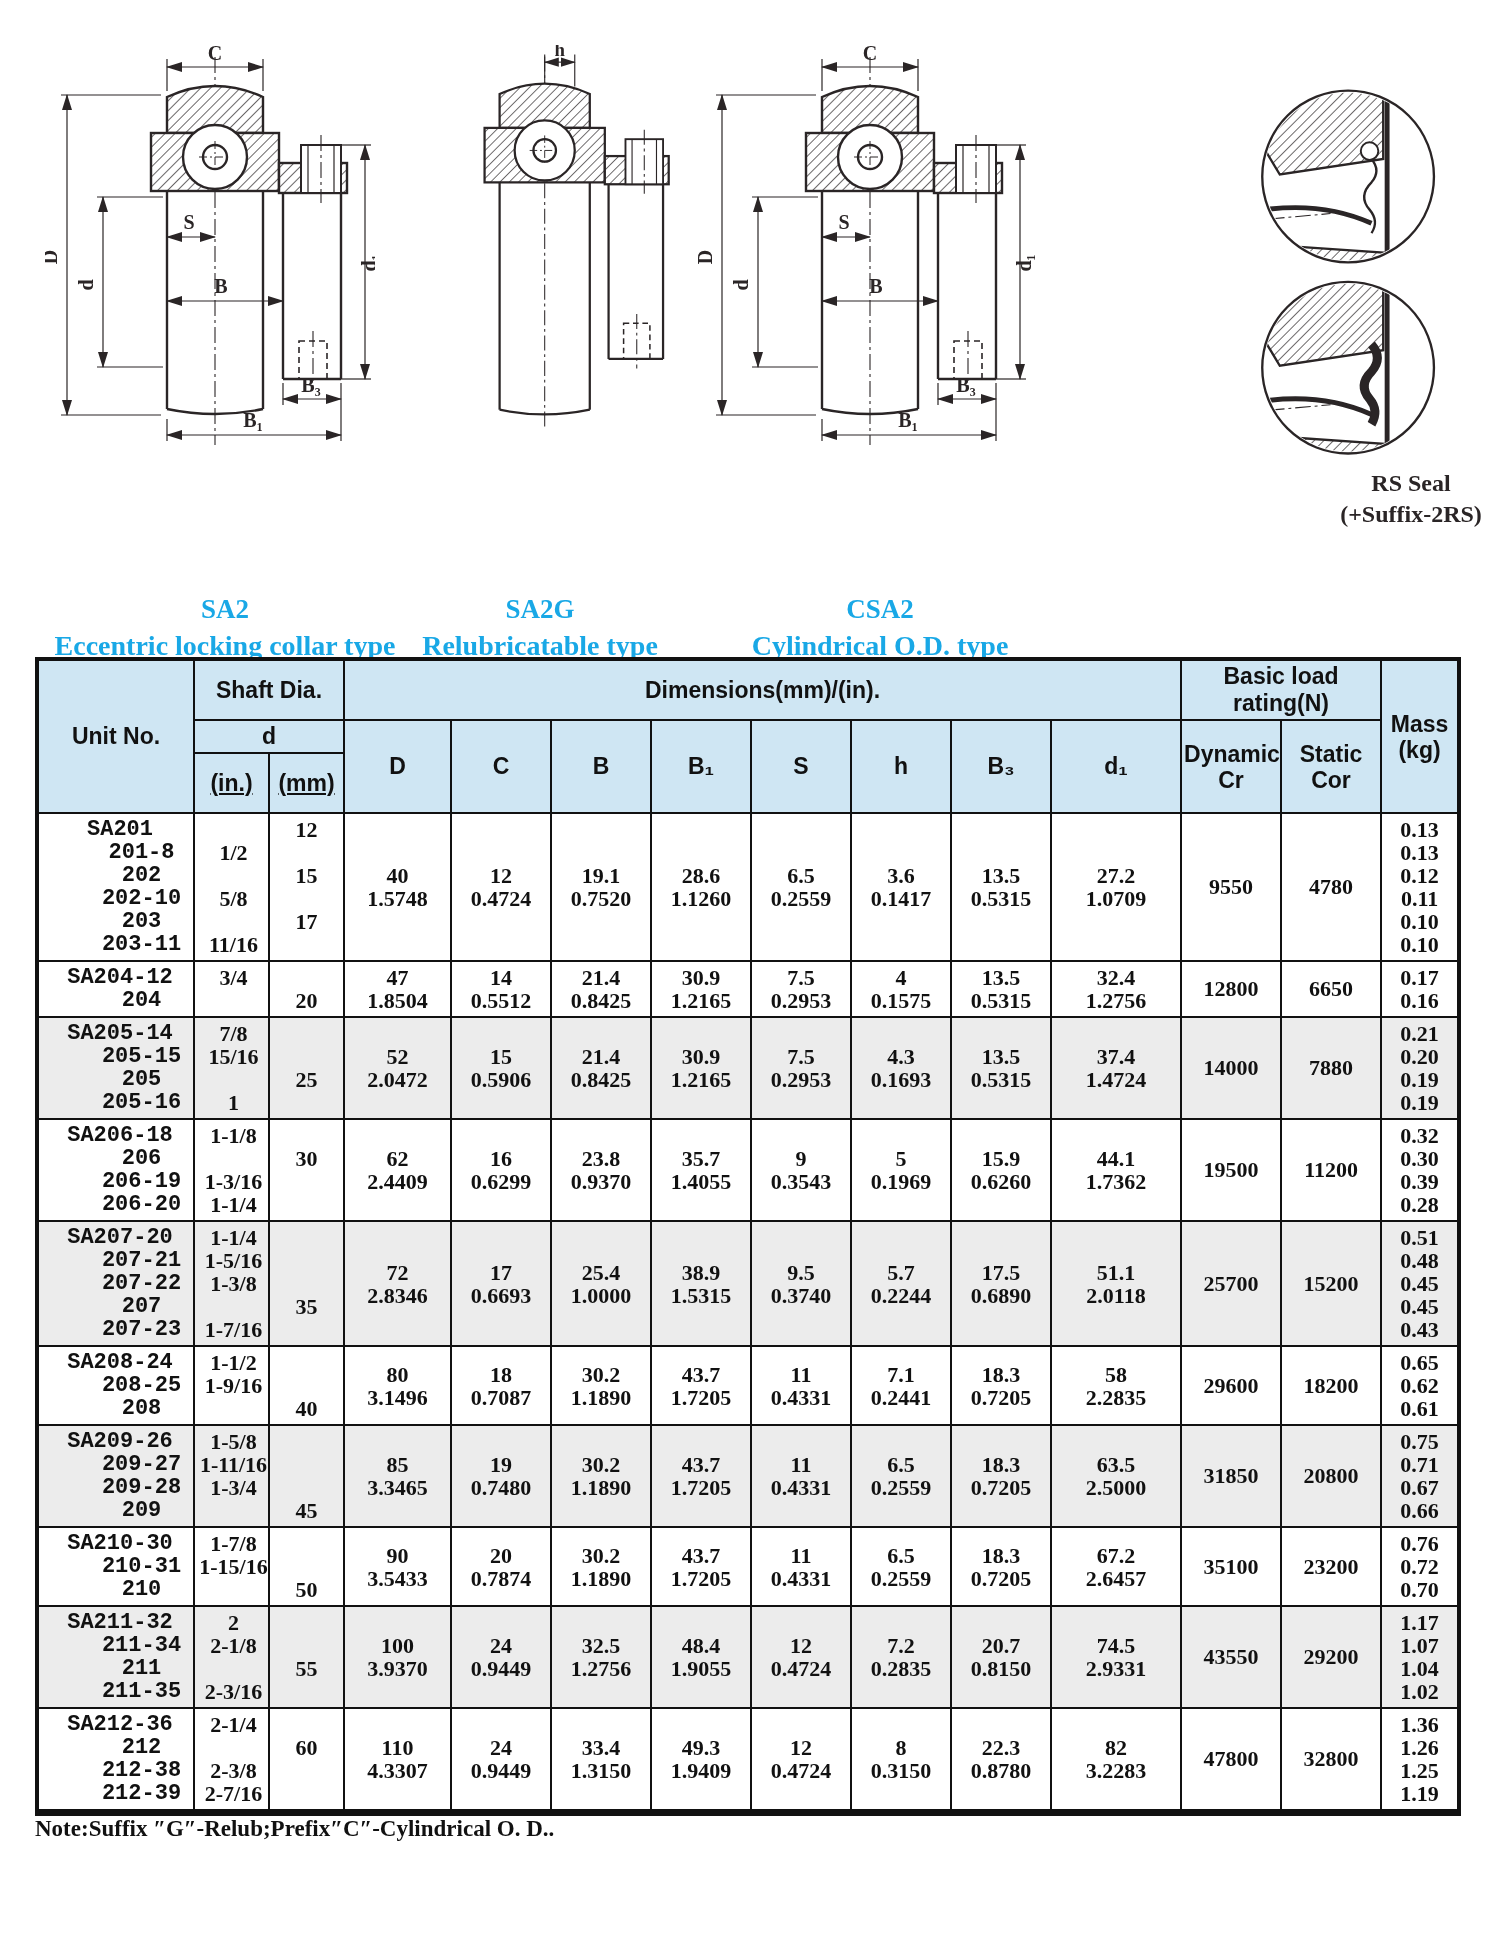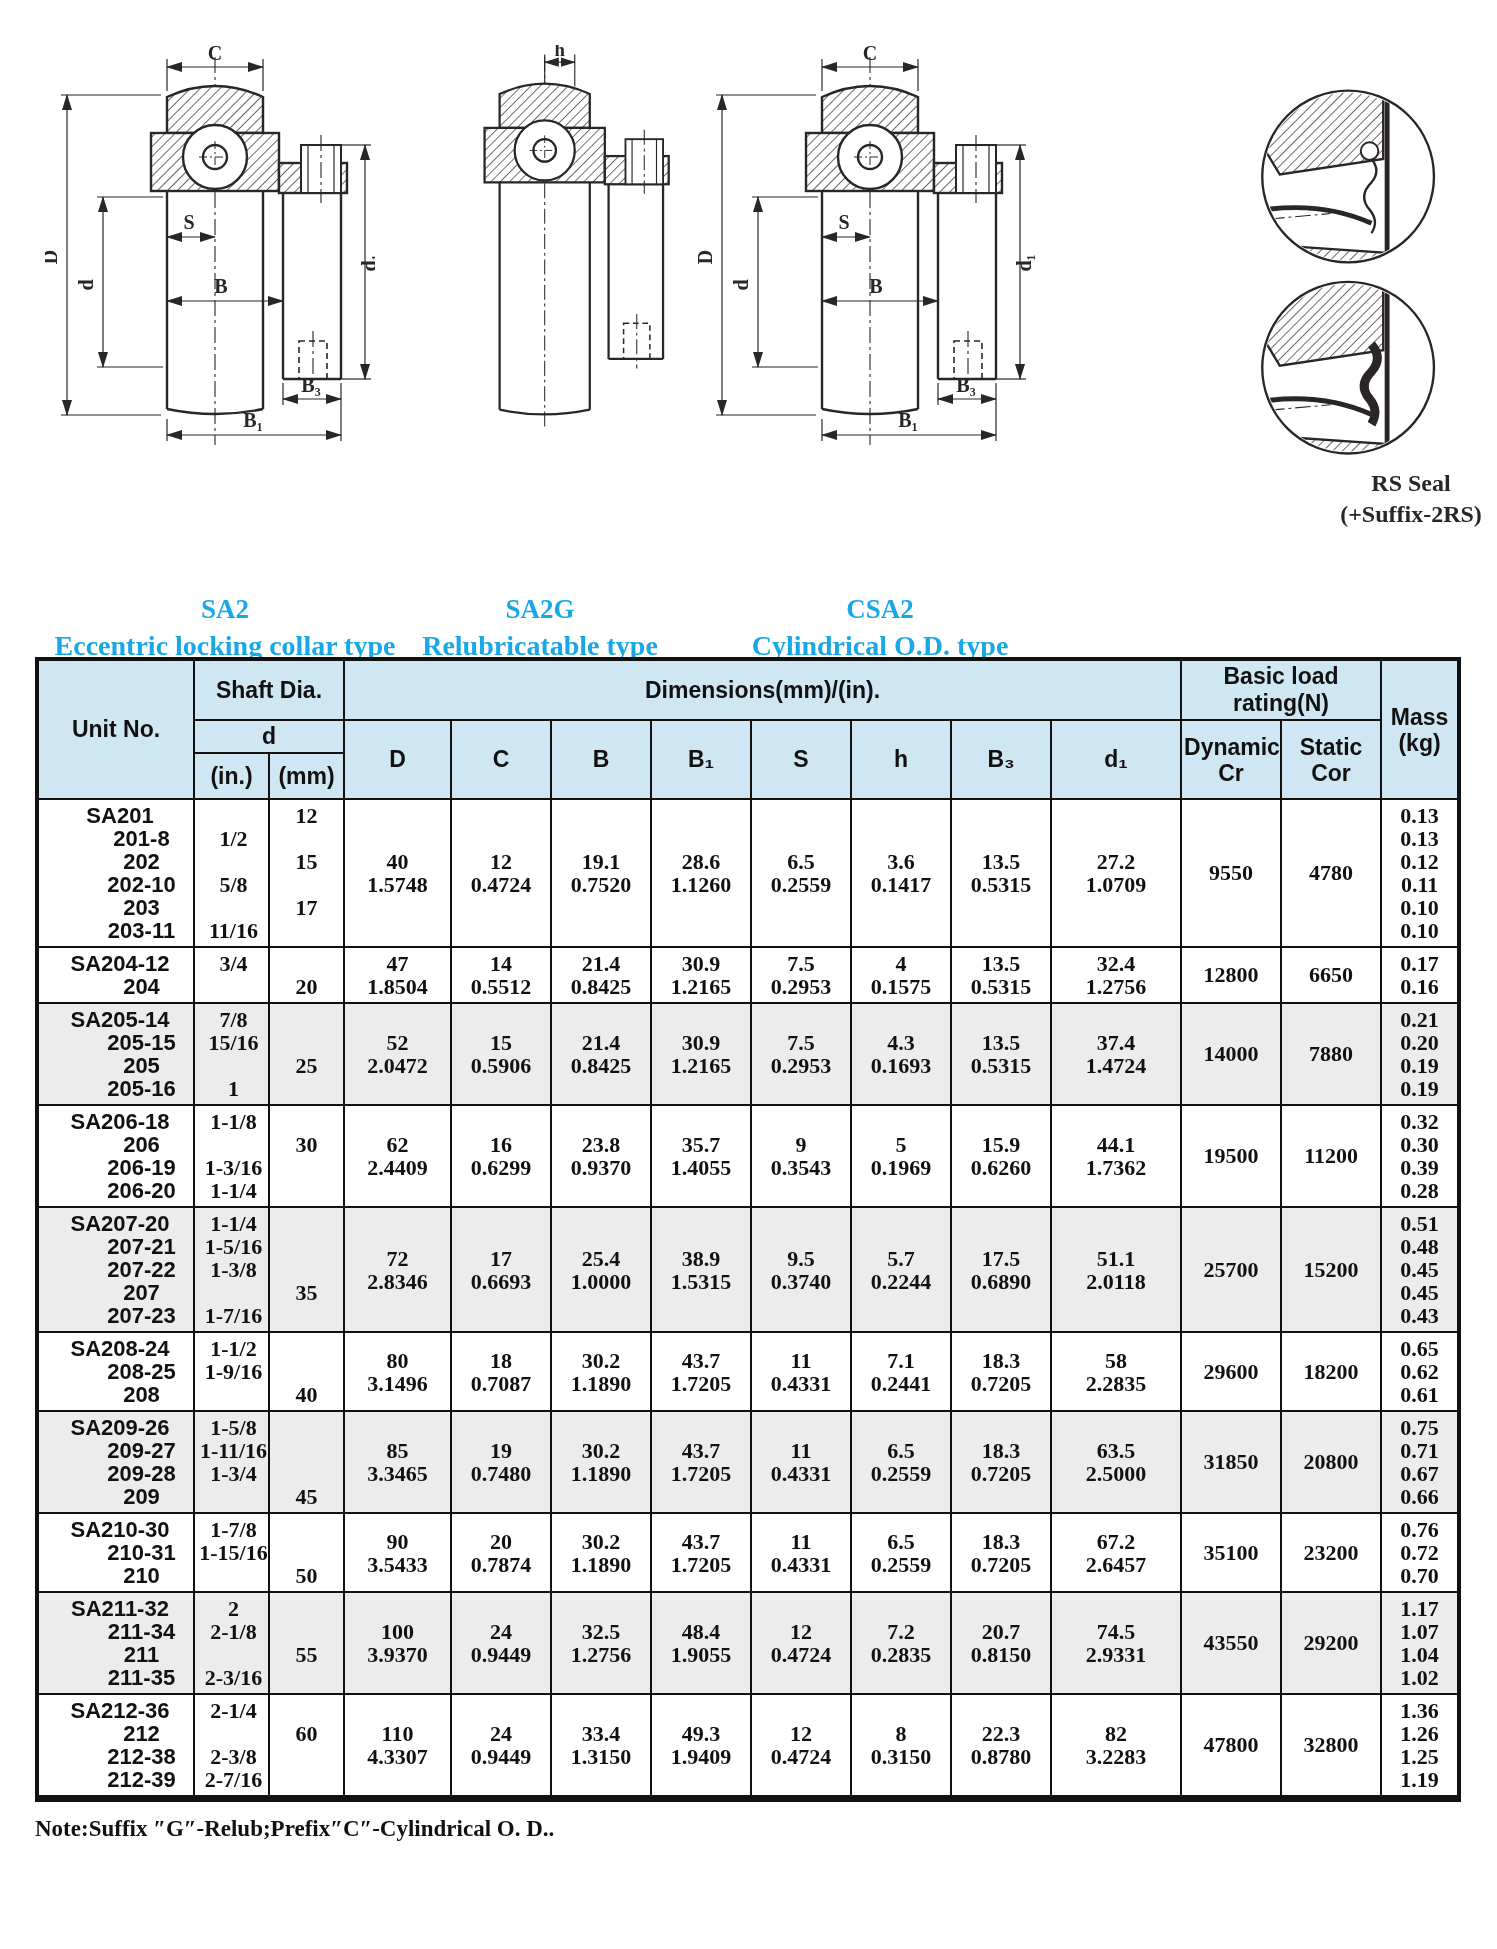--- a/index.html
+++ b/index.html
@@ -31,27 +31,27 @@
                   white-space:pre-line; }
   
   table.spec { position:absolute; left:35px; top:657px; width:1422px;
                border-collapse:collapse; table-layout:fixed;
                border:4px solid #111; border-bottom:7px solid #111; }
   .spec th, .spec td { border:2px solid #111; }
   .spec thead th { background:var(--hdr); font-family:"Liberation Sans","DejaVu Sans",sans-serif;
                    font-weight:bold; font-size:23px; text-align:center; vertical-align:middle; padding:2px; }
   .spec thead tr.r1 th { height:46px; }
   .spec thead tr.r2 th { height:26px; }
-  .spec thead tr.r3 th { height:46px; }
+  .spec thead tr.r3 th { height:60px;text-decoration:underline; }
   .pre { white-space:pre-line; line-height:26px; }
   .spec tbody td { font-weight:bold; font-size:22px; text-align:center;
                    vertical-align:middle; padding:4px 0; background:#fff; }
   .spec tbody tr.shaded td { background:var(--shade); }
   .ln { height:23px; line-height:23px; }
-  td.c-unit { font-family:Liberation Sans, sans-serif; text-align:left; font-size:22px; }
+  td.c-unit { font-family:Liberation Mono, monospace; text-align:left; font-size:22px; }
   td.c-unit .ln { padding-left:8px; }
   td.c-unit .ln.ind { padding-left:51px; }
   td.c-in { text-align:left; }
   td.c-in .ln { padding-left:4px; }
   td.c-dim .ln, td.c-mass .ln, td.c-mm .ln { text-align:center; }
   .note { position:absolute; left:35px; top:1778px; font:bold 23px "Liberation Serif","DejaVu Serif",serif; color:#111;margin-top:38px; }
 </style>
 </head>
 <body>
 

